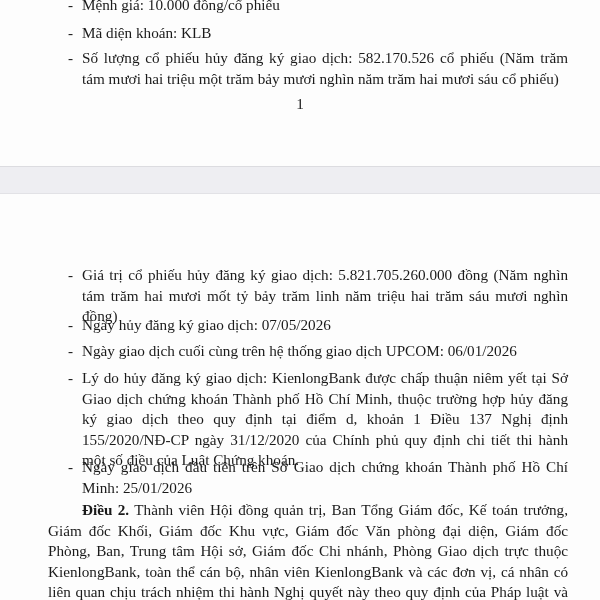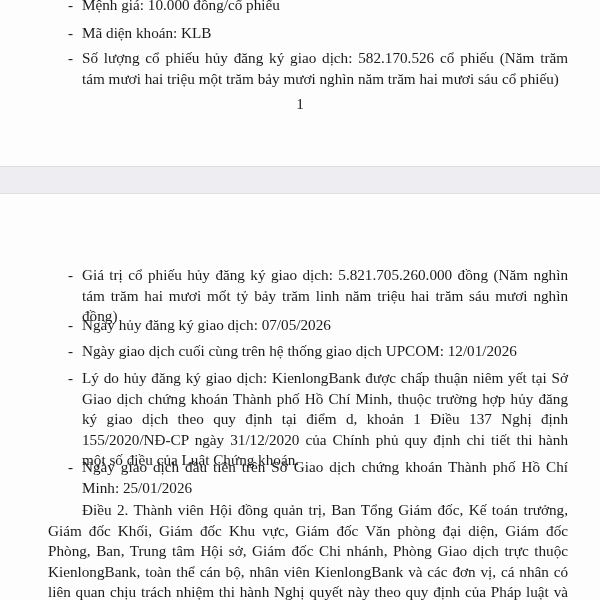--- a/index.html
+++ b/index.html
@@ -61,21 +61,21 @@
       line-height: 20px;
     }
     .article {
       position: absolute;
       left: 48px;
       width: 520px;
       line-height: 20.5px;
       text-align: justify;
       text-indent: 34px;
     }
-    .article b { font-weight: normal; }
+    .article b { font-weight: bold; }
   </style>
 </head>
 <body>
 
 <div class="page" id="page1">
   <div class="item" style="top:-5px;">
     <span class="dash">-</span>
     <span class="txt">Mệnh giá: 10.000 đồng/cổ phiếu</span>
   </div>
   <div class="item" style="top:23px;">
@@ -95,21 +95,21 @@
   <div class="item" style="top:71px;">
     <span class="dash">-</span>
     <span class="txt">Giá trị cổ phiếu hủy đăng ký giao dịch: 5.821.705.260.000 đồng (Năm nghìn tám trăm hai mươi mốt tỷ bảy trăm linh năm triệu hai trăm sáu mươi nghìn đồng)</span>
   </div>
   <div class="item" style="top:121px;">
     <span class="dash">-</span>
     <span class="txt">Ngày hủy đăng ký giao dịch: 07/05/2026</span>
   </div>
   <div class="item" style="top:147px;">
     <span class="dash">-</span>
-    <span class="txt">Ngày giao dịch cuối cùng trên hệ thống giao dịch UPCOM: 12/01/2026</span>
+    <span class="txt">Ngày giao dịch cuối cùng trên hệ thống giao dịch UPCOM: 06/01/2026</span>
   </div>
   <div class="item" style="top:174px;">
     <span class="dash">-</span>
     <span class="txt">Lý do hủy đăng ký giao dịch: KienlongBank được chấp thuận niêm yết tại Sở Giao dịch chứng khoán Thành phố Hồ Chí Minh, thuộc trường hợp hủy đăng ký giao dịch theo quy định tại điểm d, khoản 1 Điều 137 Nghị định 155/2020/NĐ-CP ngày 31/12/2020 của Chính phủ quy định chi tiết thi hành một số điều của Luật Chứng khoán.</span>
   </div>
   <div class="item" style="top:263px;">
     <span class="dash">-</span>
     <span class="txt">Ngày giao dịch đầu tiên trên Sở Giao dịch chứng khoán Thành phố Hồ Chí Minh: 25/01/2026</span>
   </div>
   <div class="article" style="top:306px;"><b>Điều 2.</b><span> Thành viên Hội đồng quản trị, Ban Tổng Giám đốc, Kế toán trưởng, Giám đốc Khối, Giám đốc Khu vực, Giám đốc Văn phòng đại diện, Giám đốc Phòng, Ban, Trung tâm Hội sở, Giám đốc Chi nhánh, Phòng Giao dịch trực thuộc KienlongBank, toàn thể cán bộ, nhân viên KienlongBank và các đơn vị, cá nhân có liên quan chịu trách nhiệm thi hành Nghị quyết này theo quy định của Pháp luật và Điều lệ KienlongBank.</span></div>

